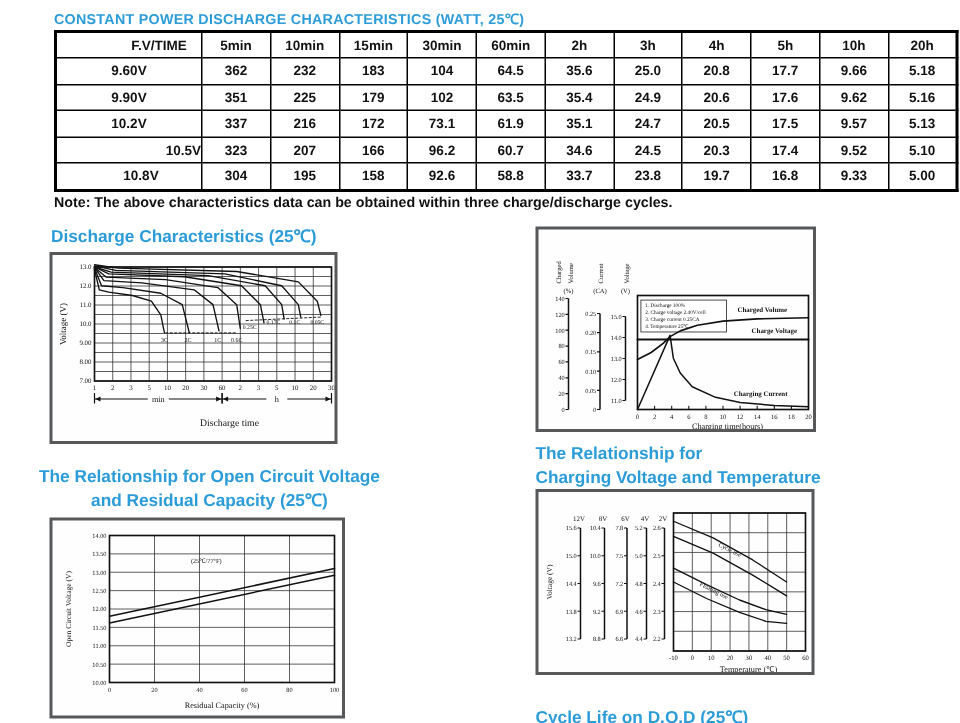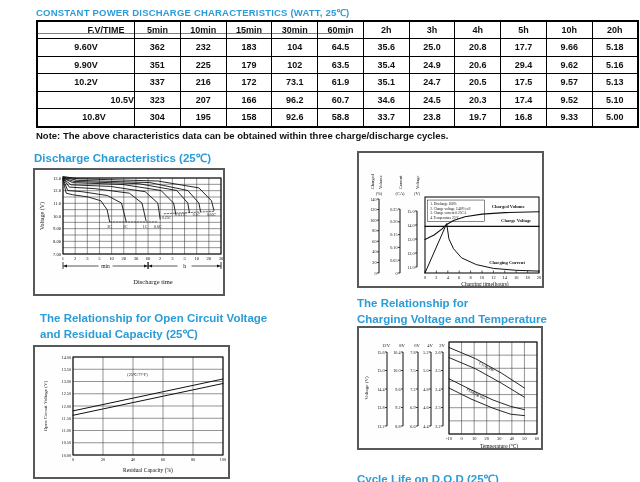--- a/index.html
+++ b/index.html
@@ -3,21 +3,21 @@
 <meta charset="utf-8">
 <style>
   html,body{margin:0;padding:0;}
   body{
     width:640px;height:482px;position:relative;background:#ffffff;
     font-family:"Liberation Sans", sans-serif;color:#111;overflow:hidden;
   }
   .abs{position:absolute;}
   .main-title{
     left:36px;top:6px;font-size:9.5px;font-weight:bold;letter-spacing:.2px;
-    color:#2b9cd8;border-bottom:1.5px solid #2b9cd8;padding-bottom:14px;
+    color:#2b9cd8;border-bottom:1.5px solid #2b9cd8;padding-bottom:1px;
   }
   table.data{
     left:36px;top:20px;border-collapse:collapse;table-layout:fixed;width:603px;
   }
   table.data td{
     border:1px solid #000;text-align:center;vertical-align:middle;
     font-size:9px;font-weight:bold;height:16.5px;padding:0;overflow:hidden;white-space:nowrap;
   }
   table.data tr.hdr td{height:16px;}
   table.data{border:2px solid #000;}
@@ -67,21 +67,21 @@
       <tr>
         <td style="width: 56px;">9.90V</td>
         <td>351</td>
         <td>225</td>
         <td>179</td>
         <td>102</td>
         <td>63.5</td>
         <td>35.4</td>
         <td>24.9</td>
         <td>20.6</td>
-        <td>29.4</td>
+        <td>17.6</td>
         <td>9.62</td>
         <td>5.16</td>
       </tr>
       <tr>
         <td style="width: 56px;">10.2V</td>
         <td>337</td>
         <td>216</td>
         <td>172</td>
         <td>73.1</td>
         <td>61.9</td>
@@ -295,21 +295,21 @@
       <text x="55.5" y="73.6" font-size="4.2" text-anchor="end" fill="#111">14.0</text>
       <line x1="56" y1="86" x2="58" y2="86" stroke="#111" stroke-width="0.8"></line>
       <text x="55.5" y="87.6" font-size="4.2" text-anchor="end" fill="#111">13.0</text>
       <line x1="56" y1="100" x2="58" y2="100" stroke="#111" stroke-width="0.8"></line>
       <text x="55.5" y="101.6" font-size="4.2" text-anchor="end" fill="#111">12.0</text>
       <line x1="56" y1="114" x2="58" y2="114" stroke="#111" stroke-width="0.8"></line>
       <text x="55.5" y="115.6" font-size="4.2" text-anchor="end" fill="#111">11.0</text>
     </svg>
   </div>
 
-<div class="abs sec-title" style="left:40px;top:311px;">
+<div class="abs sec-title" style="left:26px;top:311px;text-align:center;">
   <div>The Relationship for Open Circuit Voltage</div>
   <div>and Residual Capacity (25℃)</div>
 </div>
 <div class="abs chart-box" style="left:33px;top:345px;width:197px;height:134px;">
     <svg width="193" height="130" viewBox="0 0 193 130">
       <line x1="38" y1="10" x2="38" y2="108" stroke="#2a2a2a" stroke-width="0.5"></line>
       <text x="38" y="114" font-size="4.2" text-anchor="middle" fill="#111">0</text>
       <line x1="68" y1="10" x2="68" y2="108" stroke="#2a2a2a" stroke-width="0.5"></line>
       <text x="68" y="114" font-size="4.2" text-anchor="middle" fill="#111">20</text>
       <line x1="98" y1="10" x2="98" y2="108" stroke="#2a2a2a" stroke-width="0.5"></line>

